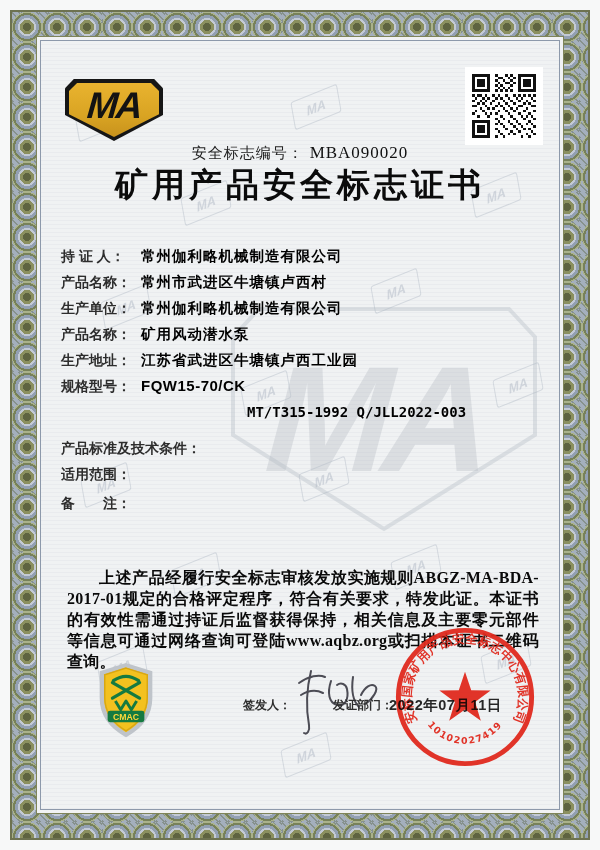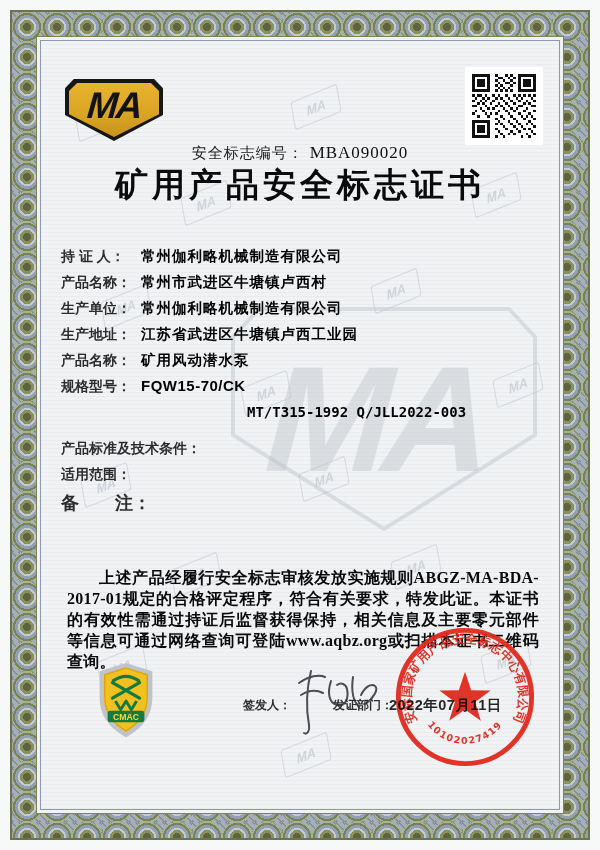--- a/index.html
+++ b/index.html
@@ -49,21 +49,21 @@
   .row{display:flex;align-items:flex-start;line-height:18px;margin-bottom:8px;}
   .row .label{flex:none;width:80px;font-weight:700;font-size:14px;color:#2d2d2d;}
   .row .value{font-family:"DejaVu Serif","Liberation Serif",serif;font-weight:700;font-size:14.5px;color:#000;letter-spacing:1px;}
   .row.std .label{width:auto;margin-top:36px;}
   .row.std .value{font-family:"DejaVu Sans Mono","Liberation Mono",monospace;font-weight:700;font-size:14px;margin-left:46px;letter-spacing:0;}
   .row.model .value{font-family:"Liberation Sans",sans-serif;font-weight:700;font-size:15px;letter-spacing:.5px;}
   .dates{display:flex;align-items:baseline;margin-top:9px;line-height:18px;}
   .dates .d-label{font-weight:700;font-size:14px;color:#2d2d2d;}
   .dates .d-value{font-weight:700;font-size:14.5px;color:#000;margin-left:18px;letter-spacing:.5px;}
   .dates .sp{width:64px;}
-  .remark{margin-top:11px;font-weight:700;font-size:18px;color:#2d2d2d;line-height:18px;}
+  .remark{margin-top:11px;font-weight:700;font-size:14px;color:#2d2d2d;line-height:18px;}
 
   
   .statement{position:absolute;left:26px;right:20px;top:526px;
     font-family:Liberation Serif, serif;font-weight:700;font-size:16px;line-height:21px;
     color:#0a0a0a;text-indent:2em;letter-spacing:.3px;text-align:justify;}
 
   
   .cmac{position:absolute;left:56px;top:620px;width:58px;height:78px;}
   .signer-label,.issuer-label{position:absolute;font-weight:700;font-size:12px;color:#2d2d2d;}
   .signer-label{left:202px;top:656px;}
@@ -176,26 +176,26 @@
           </div>
         <div class="row">
             <span class="label">产品名称：</span>
             <span class="value">常州市武进区牛塘镇卢西村</span>
           </div>
         <div class="row">
             <span class="label">生产单位：</span>
             <span class="value">常州伽利略机械制造有限公司</span>
           </div>
         <div class="row">
+            <span class="label">产品名称：</span>
+            <span class="value">矿用风动潜水泵</span>
+          </div>
+        <div class="row">
             <span class="label">生产地址：</span>
             <span class="value">江苏省武进区牛塘镇卢西工业园</span>
-          </div>
-        <div class="row">
-            <span class="label">产品名称：</span>
-            <span class="value">矿用风动潜水泵</span>
           </div>
         <div class="row model">
             <span class="label">规格型号：</span>
             <span class="value">FQW15-70/CK</span>
           </div>
         <div class="row std">
             <span class="label">产品标准及技术条件：</span>
             <span class="value">MT/T315-1992 Q/JLL2022-003</span>
           </div>
         <div class="row">

